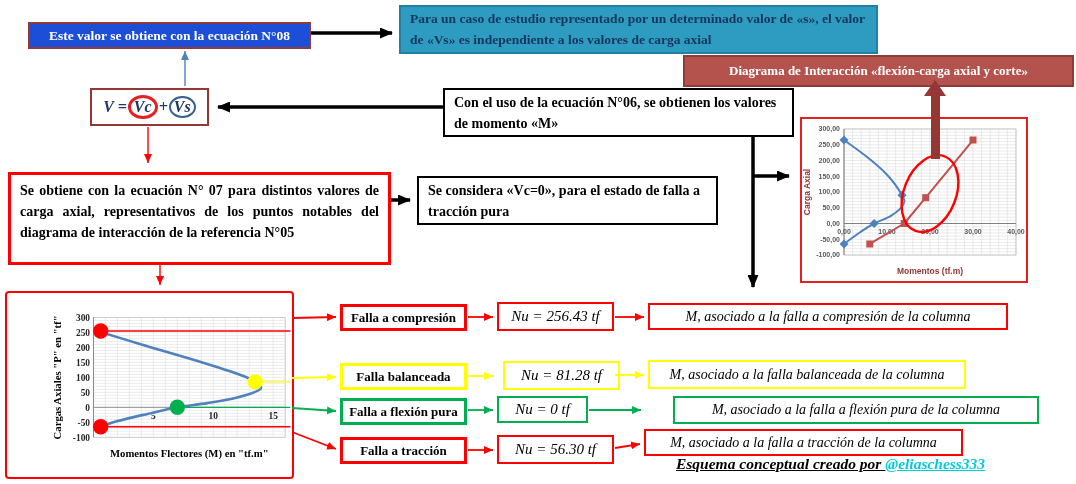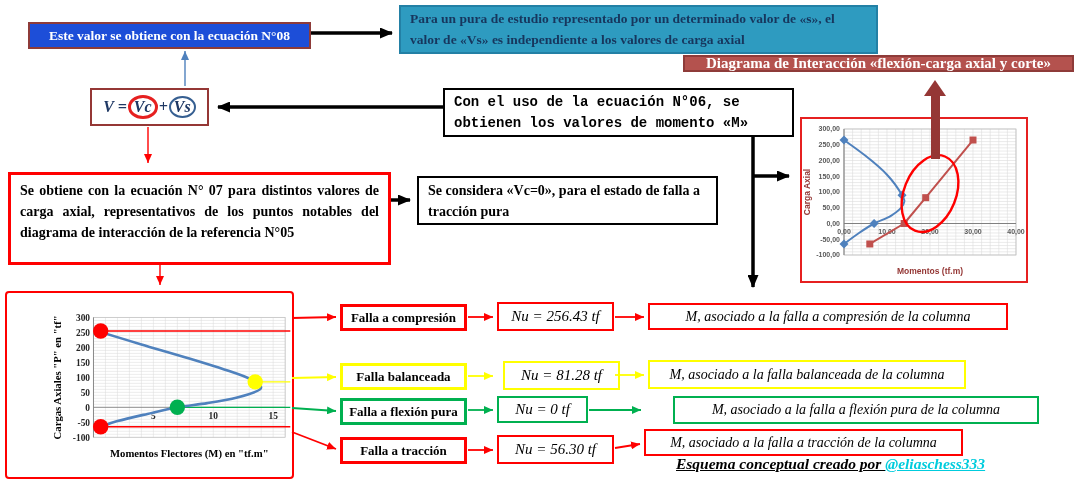--- a/index.html
+++ b/index.html
@@ -6,31 +6,31 @@
   #canvas{position:relative;width:1076px;height:484px;background:#ffffff;
           font-family:"Liberation Serif","DejaVu Serif",serif;overflow:hidden;}
   .box{position:absolute;box-sizing:border-box;display:flex;align-items:center;
        justify-content:center;text-align:center;background:#fff;color:#000;}
   
   #eq08-box{left:28px;top:22px;width:283px;height:27px;background:#1d4ed8;
             border:2px solid #8E3B39;color:#fff;font-weight:bold;font-size:13.5px;}
   #teal-box{left:399px;top:5px;width:479px;height:49px;background:#2E9BC0;
             border:2px solid #2380A5;color:#17365D;font-weight:bold;font-size:13.5px;
             text-align:left;justify-content:flex-start;padding:2px 9px;line-height:1.5;}
-  #diagrama-box{left:683px;top:55px;width:391px;height:17px;background:#B4524E;
-            border:2px solid #8E3B39;color:#fff;font-weight:bold;font-size:15px;}
+  #diagrama-box{left:683px;top:55px;width:391px;height:32px;background:#B4524E;
+            border:2px solid #8E3B39;color:#fff;font-weight:bold;font-size:13px;}
   
   #equation-box{left:90px;top:88px;width:119px;height:38px;border:2px solid #953735;
             color:#1F3864;font-style:italic;font-weight:bold;font-size:16px;}
   .circ-red{border:3px solid #E62020;border-radius:50%;padding:0 3px;margin:0 1px;}
   .circ-blue{border:2.5px solid #365F91;border-radius:50%;padding:0 3px;margin-left:1px;}
   
   #conuso-box{left:443px;top:88px;width:351px;height:49px;border:2.5px solid #000;
             font-weight:bold;font-size:14px;text-align:left;justify-content:flex-start;
-            padding:2px 9px;line-height:1.5;font-family:Liberation Mono, monospace;}
+            padding:2px 9px;line-height:1.5;}
   #seobtiene-box{left:8px;top:172px;width:383px;height:93px;border:3px solid #F00;
             font-weight:bold;font-size:14px;text-align:justify;align-items:flex-start;
             justify-content:flex-start;padding:5px 9px;line-height:1.5;}
   #seconsidera-box{left:417px;top:176px;width:301px;height:49px;border:2.5px solid #000;
             font-weight:bold;font-size:14px;text-align:left;justify-content:flex-start;
             padding:0 9px;line-height:1.5;}
   
   #left-chart-box{left:5px;top:291px;width:289px;height:188px;border:2.5px solid #F00;border-radius:4px;padding-left:42px;}
   #right-chart-box{left:800px;top:117px;width:228px;height:166px;border:2px solid #E62020;}
   
@@ -61,21 +61,21 @@
   #overlay{position:absolute;left:0;top:0;pointer-events:none;z-index:10;}
   svg text{font-family:"Liberation Serif","DejaVu Serif",serif;}
   #right-chart-svg text{font-family:"Liberation Sans","DejaVu Sans",sans-serif;}
 </style>
 </head>
 <body>
 
 <div id="canvas">
 
   <div class="box" id="eq08-box">Este valor se obtiene con la ecuación N°08</div>
-  <div class="box" id="teal-box">Para un pura de estudio representado por un determinado valor de «s», el valor de «Vs»  es independiente a los valores de carga axial</div>
+  <div class="box" id="teal-box">Para un caso de estudio representado por un determinado valor de «s», el valor de «Vs»  es independiente a los valores de carga axial</div>
   <div class="box" id="diagrama-box">Diagrama de Interacción «flexión-carga axial y corte»</div>
 
   <div class="box" id="equation-box">
     <span>V =</span>
     <span class="circ-red">Vc</span>
     <span>+</span>
     <span class="circ-blue">Vs</span>
   </div>
 
   <div class="box" id="conuso-box">Con el uso de la ecuación N°06, se obtienen los valores de momento «M»</div>

